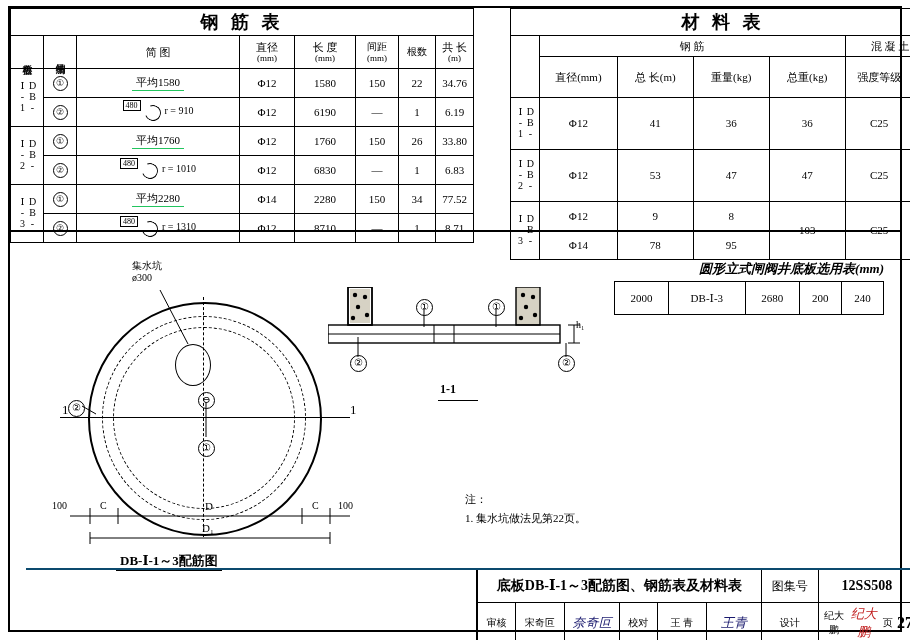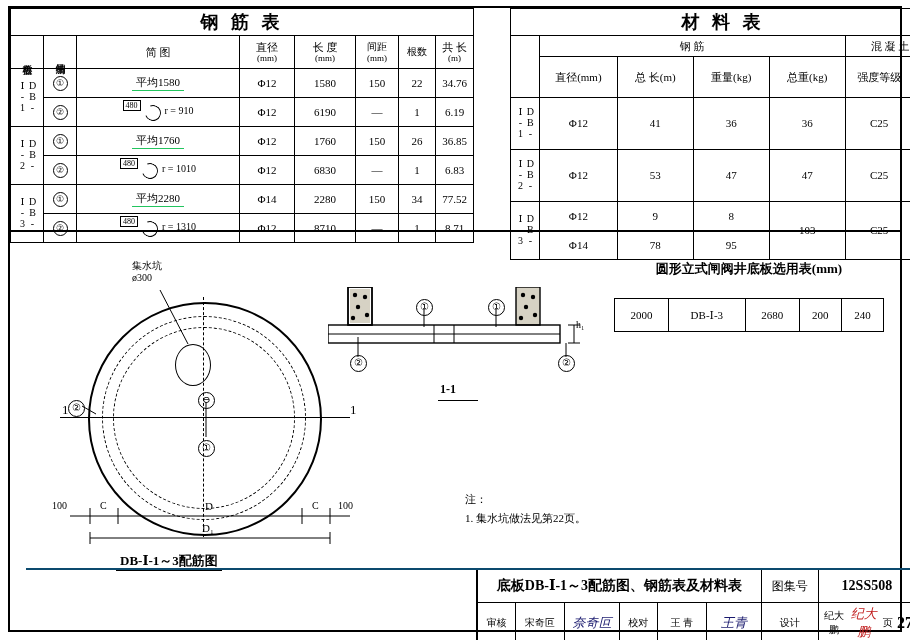--- a/index.html
+++ b/index.html
@@ -77,21 +77,21 @@
   .dimRow{position:absolute;left:30px;top:250px;width:310px;height:60px;}
   .capt{position:absolute;left:96px;top:310px;font-size:13px;font-weight:bold;border-bottom:1.6px solid #000;padding:0 4px;}
 
   
   .sect{position:absolute;left:318px;top:55px;width:280px;height:120px;}
   .sectCap{position:absolute;left:430px;top:150px;font-size:12px;font-weight:bold;}
   .sectCapLine{position:absolute;left:428px;top:168px;width:40px;border-top:1.4px solid #000;}
 
   
   .selTbl{position:absolute;left:604px;top:28px;width:270px;}
-  .selTbl .t{font-size:13px;font-weight:bold;text-align:center;margin-bottom:20px;}
+  .selTbl .t{font-size:13px;font-weight:bold;text-align:right;margin-bottom:3px;font-style:italic;}
   .selTbl table{width:100%;font-size:11px;}
   .selTbl td{height:30px;}
   .selTbl .hd td{height:40px;font-size:11px;line-height:1.2;}
 
   .notes{position:absolute;left:455px;top:258px;font-size:11px;line-height:1.7;}
 
   
   .titleblock{position:absolute;left:16px;top:560px;width:890px;height:62px;border-top:2px solid #0c4a6e;}
   .tbLeft{position:absolute;left:0;top:0;width:450px;height:62px;}
   .tbMain{position:absolute;left:450px;top:0;width:440px;height:62px;}
@@ -174,21 +174,21 @@
         <tr class="body">
           <td rowspan="2">
             <span class="vert">DB-Ⅰ-2</span>
           </td>
           <td><span class="circ">①</span></td>
           <td><span class="ul">平均1760</span></td>
           <td>Φ12</td>
           <td>1760</td>
           <td>150</td>
           <td>26</td>
-          <td>36.85</td>
+          <td>33.80</td>
         </tr>
         <tr class="body">
           <td><span class="circ">②</span></td>
           <td>
             <span class="hookwrap">
                   <span class="bentbox">480</span>
                   <span class="hook"></span>
                   <span>r = 1010</span>
                 </span>
           </td>

